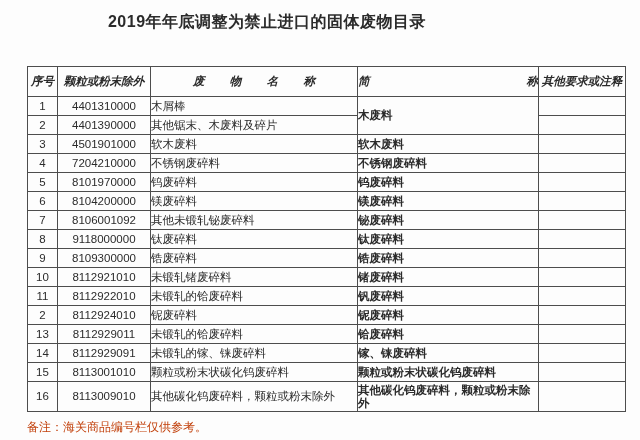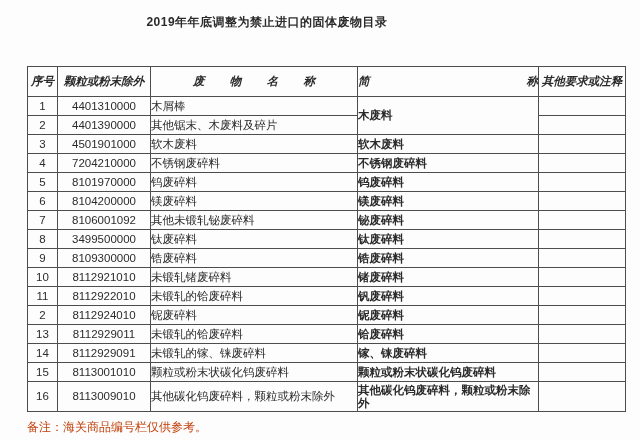--- a/index.html
+++ b/index.html
@@ -16,21 +16,21 @@
     overflow: hidden;
     background: #fdfdfd;
   }
   .title-wrap {
     margin: 14px 0 0 27px;
     width: 480px;
     text-align: center;
   }
   .doc-title {
     margin: 4px;
-    font-size: 12px;
+    font-size: 16px;
     font-weight: bold;
     line-height: 16px;
     letter-spacing: 0.5px;
   }
   table.catalog {
     margin: 36px 0 0 27px;
     border-collapse: collapse;
     table-layout: fixed;
     width: 598px;
   }
@@ -147,21 +147,21 @@
       </tr>
       <tr>
         <td class="c">7</td>
         <td class="c">8106001092</td>
         <td class="name-cell">其他未锻轧铋废碎料</td>
         <td class="short-cell">铋废碎料</td>
         <td class="notes-cell"></td>
       </tr>
       <tr>
         <td class="c">8</td>
-        <td class="c">3499500000</td>
+        <td class="c">9118000000</td>
         <td class="name-cell">钛废碎料</td>
         <td class="short-cell">钛废碎料</td>
         <td class="notes-cell"></td>
       </tr>
       <tr>
         <td class="c">9</td>
         <td class="c">8109300000</td>
         <td class="name-cell">锆废碎料</td>
         <td class="short-cell">锆废碎料</td>
         <td class="notes-cell"></td>

